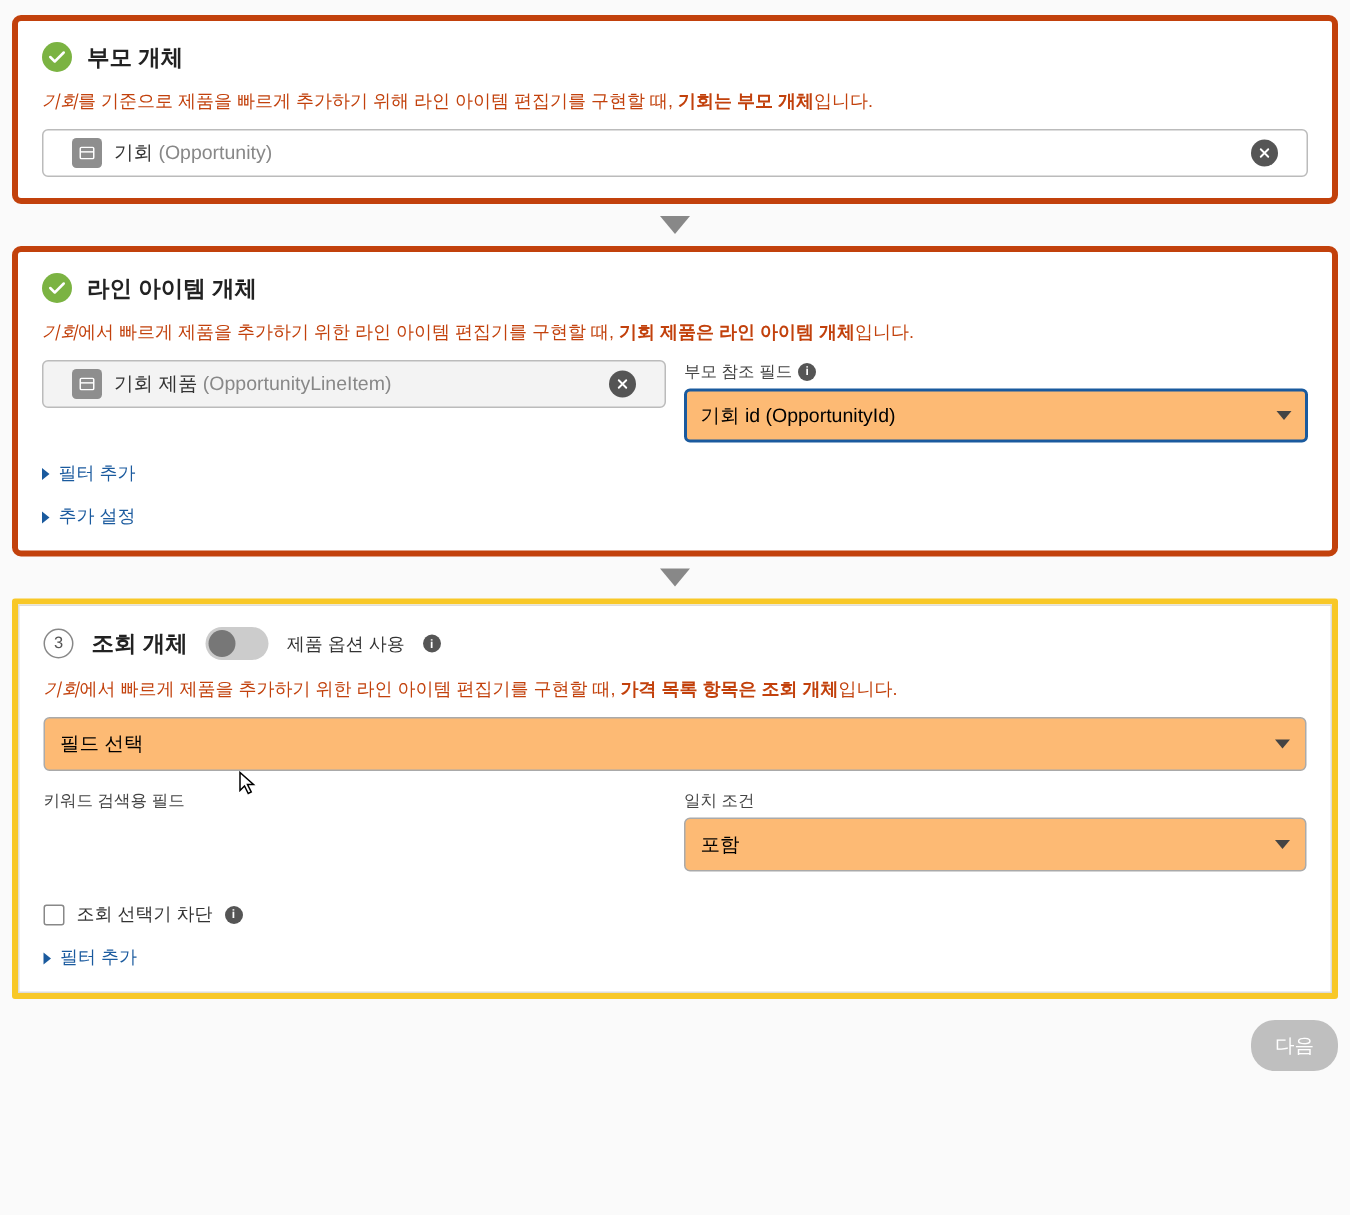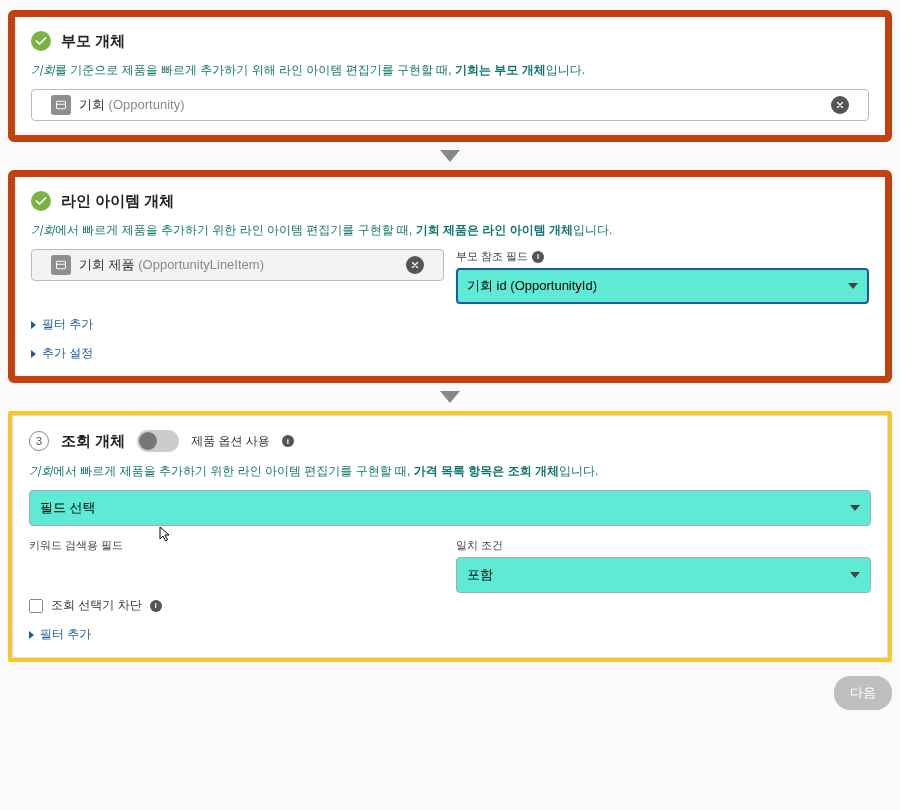--- a/index.html
+++ b/index.html
@@ -1,50 +1,50 @@
 <!DOCTYPE html>
 <html><head>
 <meta charset="utf-8">
 <style>
 *{box-sizing:border-box;margin:0;padding:0;font-family:Arial,"Malgun Gothic",sans-serif}
 body{background:#fafafa;width:900px;padding:10px 8px 20px}
-.card{background:#fff;border:7px solid #c2410c;border-radius:6px;padding:14px 16px;margin-bottom:0}
+.card{background:#fff;border:4px solid #c2410c;border-radius:6px;padding:14px 16px;margin-bottom:0}
 .card-header{display:flex;align-items:center;gap:10px;margin-bottom:10px}
 .check-circle{width:20px;height:20px;border-radius:50%;background:#7bb342;display:flex;align-items:center;justify-content:center;flex-shrink:0}
 .check-circle svg{width:12px;height:12px}
 .step-circle{width:20px;height:20px;border-radius:50%;border:1px solid #888;color:#555;display:flex;align-items:center;justify-content:center;font-size:11px;flex-shrink:0}
 .card-title{font-size:15px;font-weight:bold;color:#222}
-.desc{font-size:12px;color:#0f766e;margin-bottom:10px;line-height:1.5}
+.desc{font-size:12px;color:#c2410c;margin-bottom:10px;line-height:1.5}
 .desc em{font-style:italic}
 .field-wrap{position:relative}
 .lookup-pill{display:flex;align-items:center;border:1px solid #bbb;border-radius:4px;padding:5px 19px;background:#fff;gap:8px}
 .lookup-pill.disabled{background:#f3f3f3}
 .obj-badge{width:20px;height:20px;border-radius:3px;background:#8e8e8e;display:flex;align-items:center;justify-content:center;flex-shrink:0}
 .obj-badge svg{width:12px;height:12px}
 .pill-text{font-size:13px;color:#333;flex:1}
 .pill-text .api{color:#888}
 .clear-icon{width:18px;height:18px;border-radius:50%;background:#555;display:flex;align-items:center;justify-content:center;flex-shrink:0;cursor:pointer}
 .clear-icon svg{width:10px;height:10px}
 .row{display:flex;gap:12px}
 .col{flex:1;min-width:0}
 .field-label{font-size:11px;color:#444;margin-bottom:4px;display:flex;align-items:center;gap:4px}
 .info-badge{width:12px;height:12px;border-radius:50%;background:#555;color:#fff;font-size:8px;display:flex;align-items:center;justify-content:center;font-weight:bold;flex-shrink:0}
-.select-box{width:100%;border:1px solid #aaa;border-radius:4px;padding:8px 10px;font-size:13px;background:#5eead4;display:flex;justify-content:space-between;align-items:center}
+.select-box{width:100%;border:1px solid #aaa;border-radius:4px;padding:8px 10px;font-size:13px;background:#fdba74;display:flex;justify-content:space-between;align-items:center}
 .select-box.focused{border:2px solid #1a5a9e;padding:7px 9px}
 .caret{width:0;height:0;border-left:5px solid transparent;border-right:5px solid transparent;border-top:6px solid #444}
 .link-row{display:flex;align-items:center;gap:6px;margin-top:12px;font-size:12px;color:#1a5a9e;cursor:pointer}
 .link-row .tri{width:0;height:0;border-top:4px solid transparent;border-bottom:4px solid transparent;border-left:5px solid #1a5a9e}
 .arrow-down{display:flex;justify-content:center;margin:8px 0}
 .arrow-down .tri{width:0;height:0;border-left:10px solid transparent;border-right:10px solid transparent;border-top:12px solid #888}
 .highlight-wrap{border:4px solid #f8c828;border-radius:2px;padding:0}
 .highlight-wrap .card{border:1px solid #ddd;border-radius:0;margin:0}
 .toggle{width:42px;height:22px;border-radius:11px;background:#ccc;position:relative;flex-shrink:0}
 .toggle::after{content:"";position:absolute;width:18px;height:18px;border-radius:50%;background:#777;top:2px;left:2px}
 .toggle-label{font-size:12px;color:#333}
-.checkbox-row{display:flex;align-items:center;gap:8px;margin-top:4px;font-size:12px;color:#333}
+.checkbox-row{display:flex;align-items:center;gap:8px;margin-top:20px;font-size:12px;color:#333}
 .checkbox{width:14px;height:14px;border:1px solid #888;border-radius:2px;background:#fff}
 .cursor{position:absolute;pointer-events:none}
 .footer{display:flex;justify-content:flex-end;margin-top:14px}
 .next-btn{background:#bfbfbf;color:#fff;border:none;border-radius:16px;padding:8px 16px;font-size:13px;cursor:pointer}
 </style>
 </head>
 <body>
 
 <div class="card">
   <div class="card-header">

